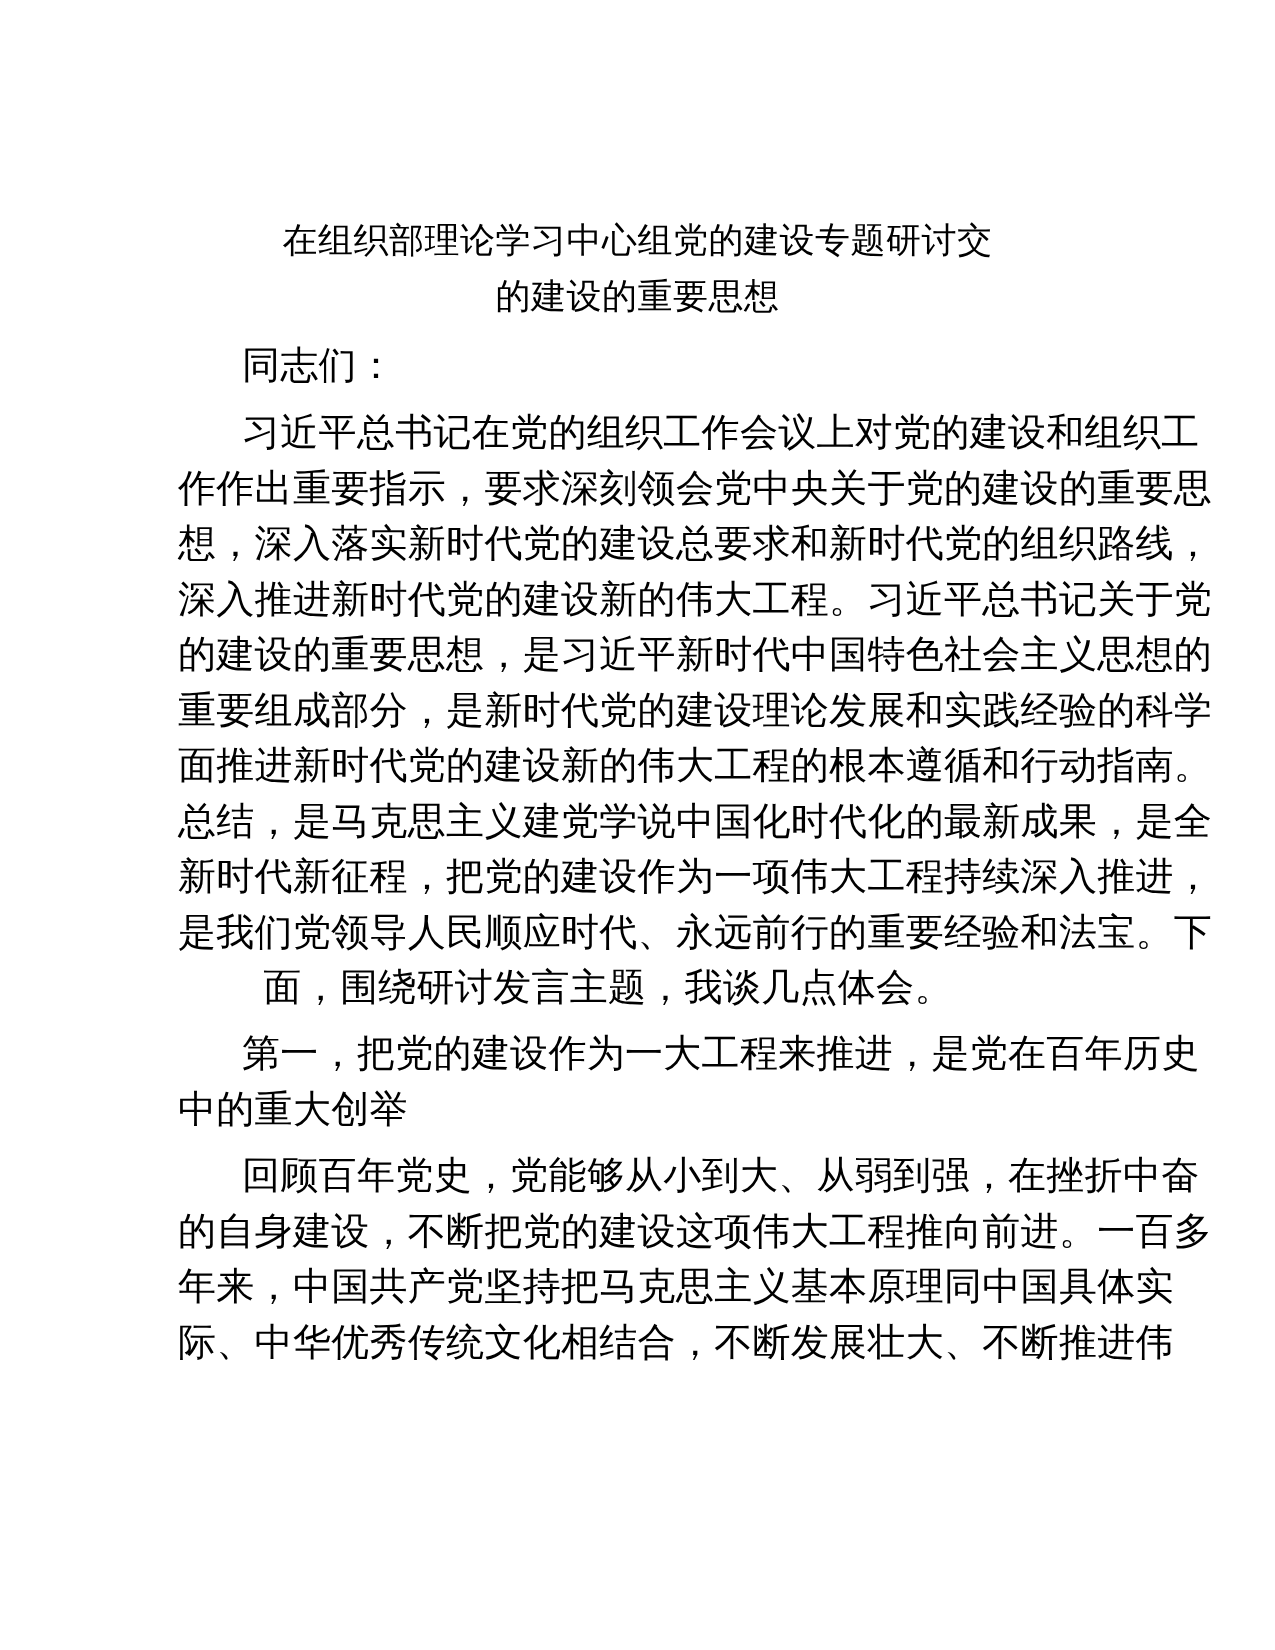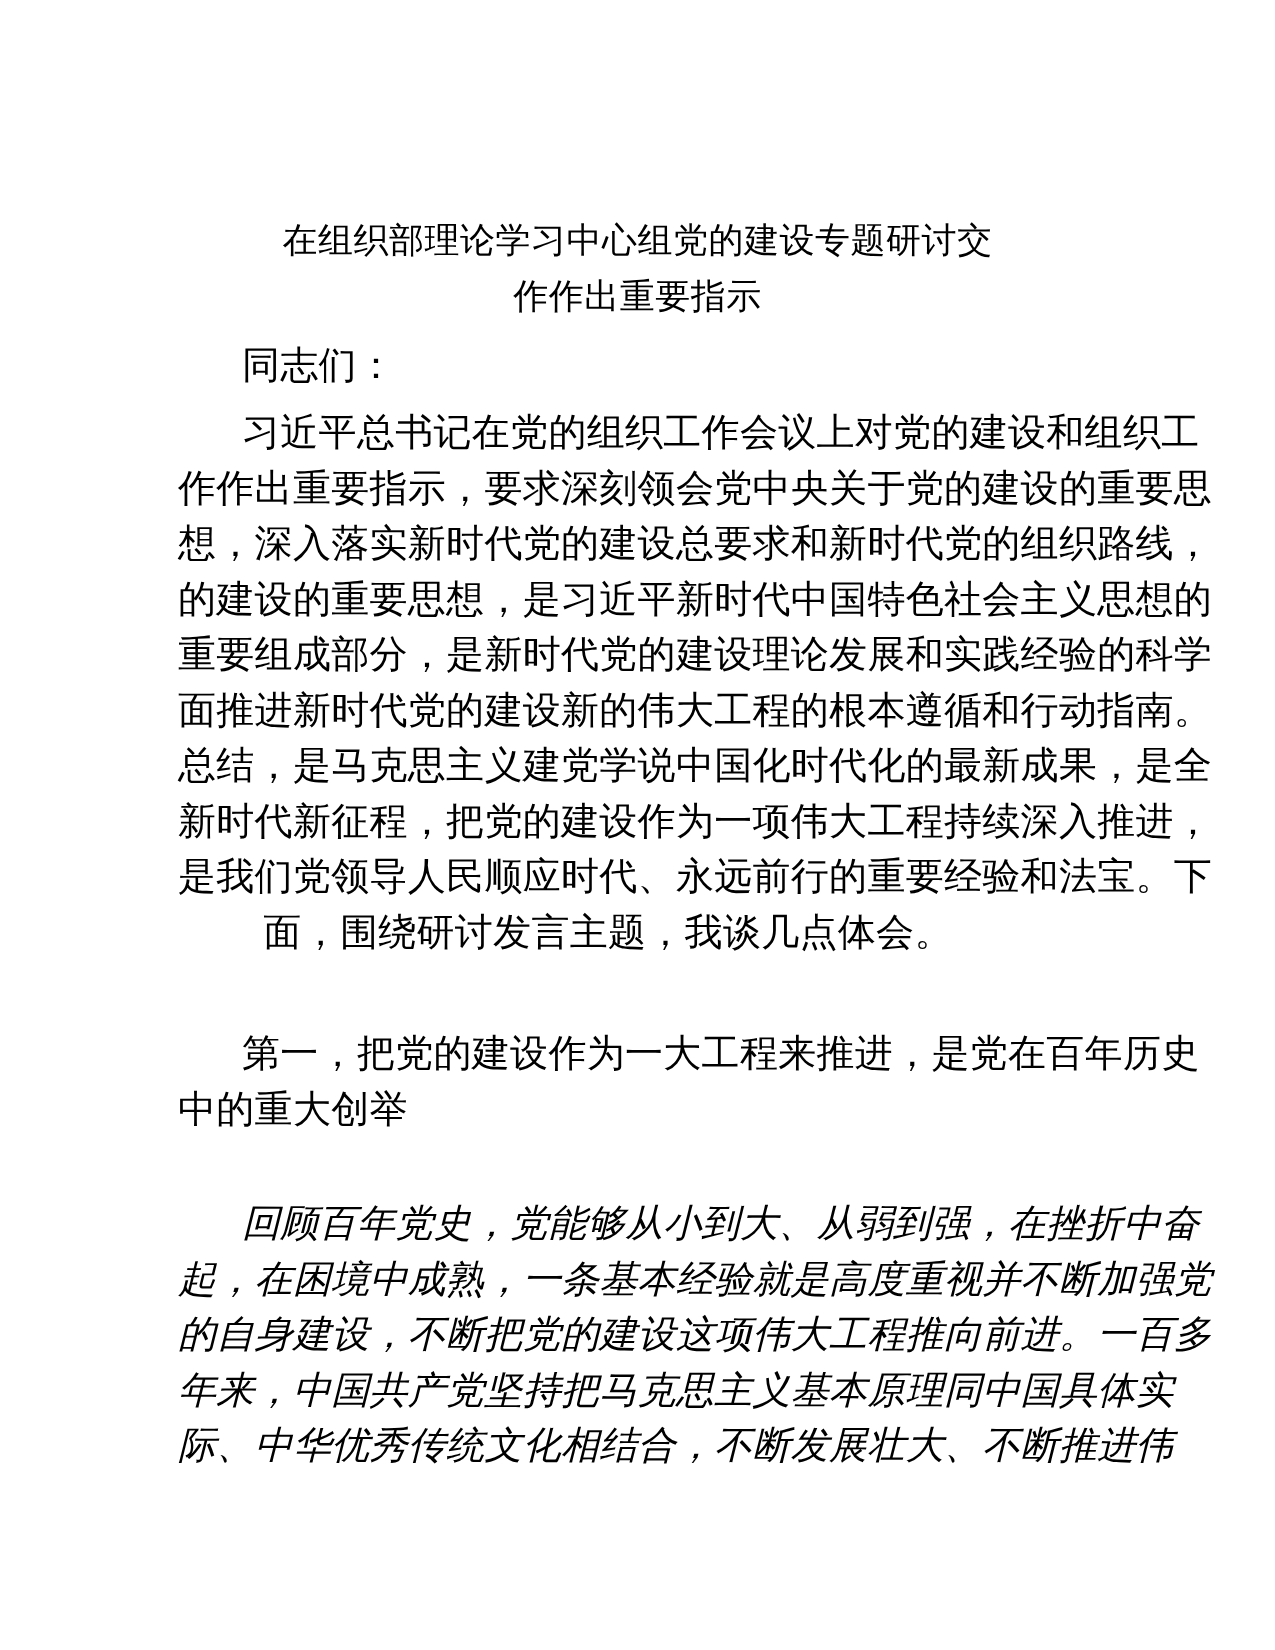--- a/index.html
+++ b/index.html
@@ -50,55 +50,55 @@
       display: block;
       white-space: nowrap;
       height: 55.5px;
     }
     .indent {
       padding-left: 64px;
     }
     #greeting { top: 338px; }
     #para1 { top: 405px; text-align: center; }
     #heading1 { top: 1026px; }
-    #para2 { top: 1196px; font-style: italic; }
+    #para2 { top: 1148px; }
   </style>
 </head>
 <body>
 
 <div class="page">
 
   <div class="title">
     <span class="tline">在组织部理论学习中心组党的建设专题研讨交</span>
-    <span class="tline">作作出重要指示</span>
+    <span class="tline">的建设的重要思想</span>
   </div>
 
   <div class="body-text" id="greeting">
     <span class="line indent">同志们：</span>
   </div>
 
   <div class="body-text" id="para1">
     <span class="line indent">习近平总书记在党的组织工作会议上对党的建设和组织工</span>
     <span class="line">作作出重要指示，要求深刻领会党中央关于党的建设的重要思</span>
     <span class="line">想，深入落实新时代党的建设总要求和新时代党的组织路线，</span>
+    <span class="line">深入推进新时代党的建设新的伟大工程。习近平总书记关于党</span>
     <span class="line">的建设的重要思想，是习近平新时代中国特色社会主义思想的</span>
     <span class="line">重要组成部分，是新时代党的建设理论发展和实践经验的科学</span>
     <span class="line">面推进新时代党的建设新的伟大工程的根本遵循和行动指南。</span>
     <span class="line">总结，是马克思主义建党学说中国化时代化的最新成果，是全</span>
     <span class="line">新时代新征程，把党的建设作为一项伟大工程持续深入推进，</span>
     <span class="line">是我们党领导人民顺应时代、永远前行的重要经验和法宝。下</span>
     <span class="line">面，围绕研讨发言主题，我谈几点体会。</span>
   </div>
 
   <div class="body-text" id="heading1">
     <span class="line indent">第一，把党的建设作为一大工程来推进，是党在百年历史</span>
     <span class="line">中的重大创举</span>
   </div>
 
   <div class="body-text" id="para2">
     <span class="line indent">回顾百年党史，党能够从小到大、从弱到强，在挫折中奋</span>
-    <span class="line">起，在困境中成熟，一条基本经验就是高度重视并不断加强党</span>
     <span class="line">的自身建设，不断把党的建设这项伟大工程推向前进。一百多</span>
     <span class="line">年来，中国共产党坚持把马克思主义基本原理同中国具体实</span>
     <span class="line">际、中华优秀传统文化相结合，不断发展壮大、不断推进伟</span>
   </div>
 
 </div>
 
 </body></html>

